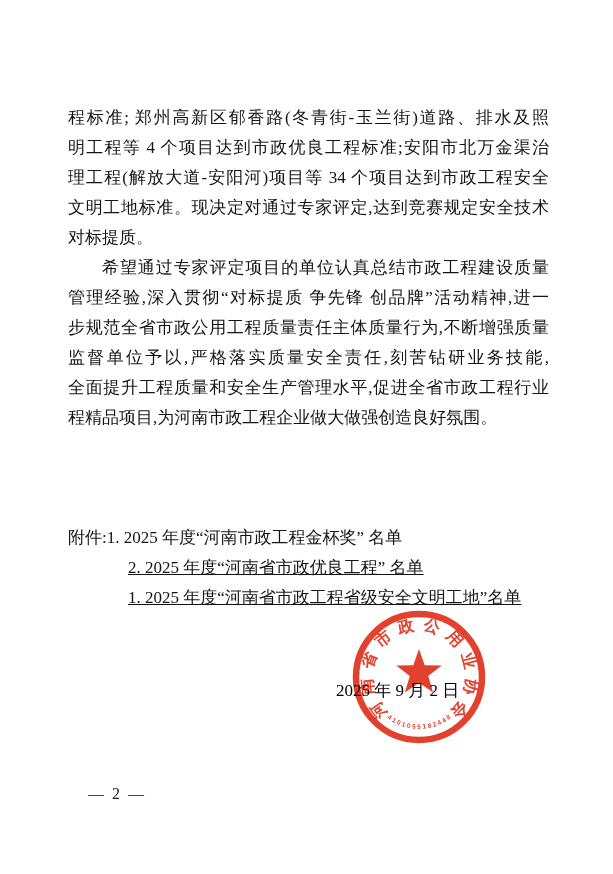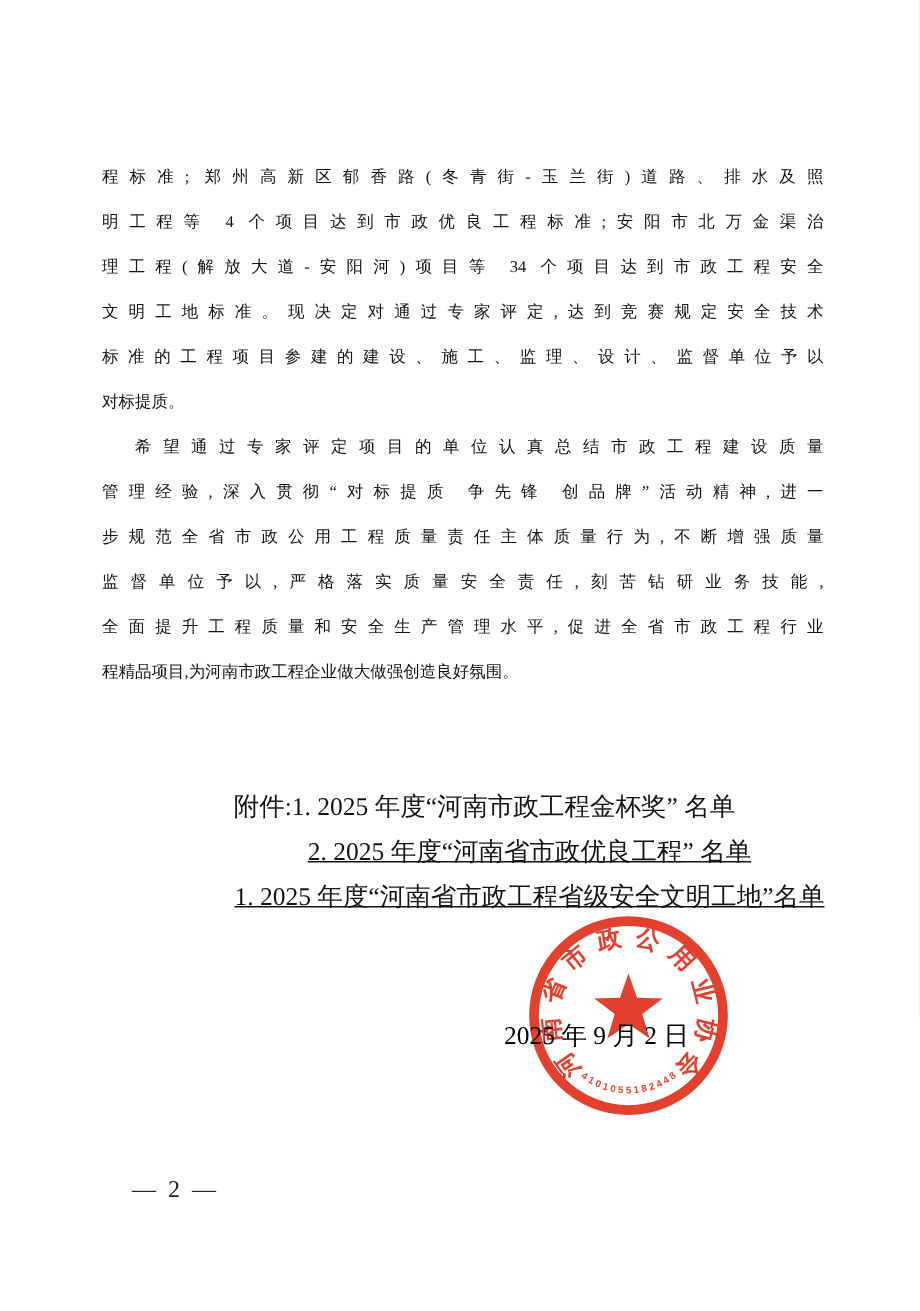--- a/index.html
+++ b/index.html
@@ -7,28 +7,28 @@
     position:relative;
     width:613px;height:874px;
     margin:0 auto;
     background:#ffffff;
     font-family:"Liberation Serif","DejaVu Serif",serif;
     color:#141414;
     overflow:hidden;
   }
   .body-block{
     position:absolute;left:68px;top:103px;width:481px;
-    font-size:11px;line-height:30px;
+    font-size:17px;line-height:30px;
   }
   .ln{width:481px;}
   .ln.j{text-align:justify;text-align-last:justify;}
   .ln.ind{text-indent:2em;}
   .att-block{
     position:absolute;left:68px;top:523px;width:510px;
-    font-size:17px;line-height:30px;text-align:center;
+    font-size:17px;line-height:30px;
   }
   .att-line{white-space:nowrap;}
   .att-line.indent{padding-left:60px;text-decoration:underline;}
   .seal{
     position:absolute;left:352px;top:610px;width:134px;height:134px;
     z-index:2;opacity:.93;
   }
   .seal text{font-family:"Liberation Sans","DejaVu Sans",sans-serif;font-weight:bold;}
   .seal .org-arc{font-size:16px;letter-spacing:7.5px;}
   .seal .code-arc{font-size:6.5px;letter-spacing:1.8px;}
@@ -44,21 +44,20 @@
 </head>
 <body>
 
 <div class="page">
 
   <div class="body-block">
     <div class="ln j">程标准;  郑州高新区郁香路(冬青街-玉兰街)道路、排水及照</div>
     <div class="ln j">明工程等 4 个项目达到市政优良工程标准;安阳市北万金渠治</div>
     <div class="ln j">理工程(解放大道-安阳河)项目等 34 个项目达到市政工程安全</div>
     <div class="ln j">文明工地标准。现决定对通过专家评定,达到竞赛规定安全技术</div>
-    <div class="ln j">标准的工程项目参建的建设、施工、监理、设计、监督单位予以</div>
     <div class="ln">对标提质。</div>
     <div class="ln j ind">希望通过专家评定项目的单位认真总结市政工程建设质量</div>
     <div class="ln j">管理经验,深入贯彻“对标提质 争先锋 创品牌”活动精神,进一</div>
     <div class="ln j">步规范全省市政公用工程质量责任主体质量行为,不断增强质量</div>
     <div class="ln j">监督单位予以,严格落实质量安全责任,刻苦钻研业务技能,</div>
     <div class="ln j">全面提升工程质量和安全生产管理水平,促进全省市政工程行业</div>
     <div class="ln">程精品项目,为河南市政工程企业做大做强创造良好氛围。</div>
   </div>
 
   <div class="att-block">

